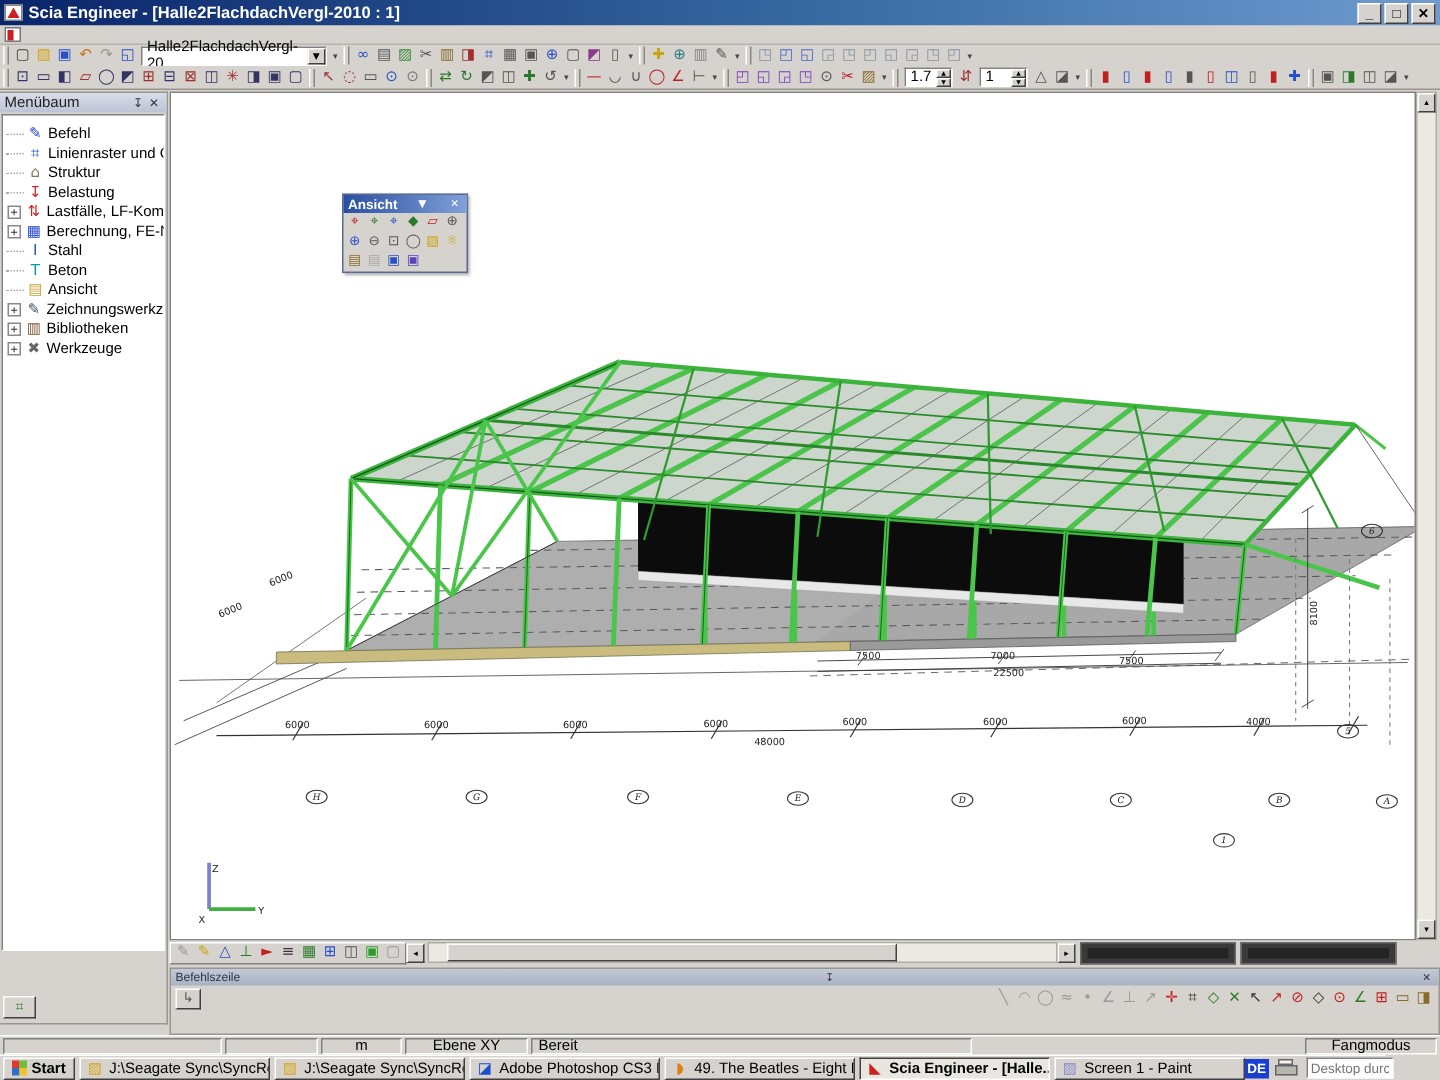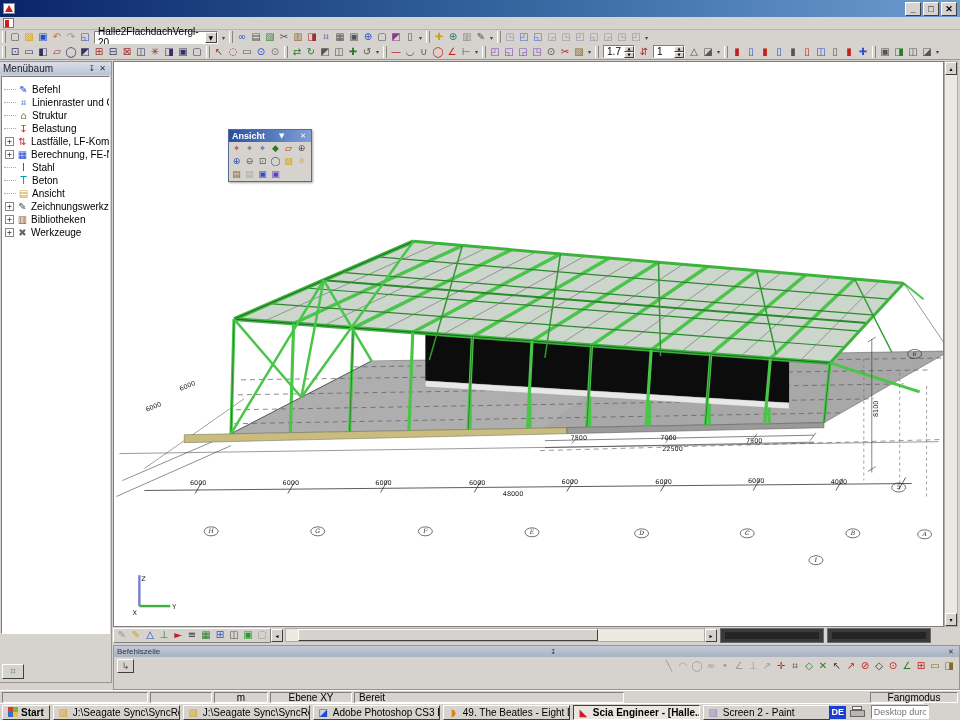--- a/index.html
+++ b/index.html
@@ -124,20 +124,21 @@
 </style>
 </head>
 <body>
 
 <div id="app">
 
   <div id="titlebar" class="abs">
     <span class="applogo">
         <i></i>
       </span>
+    <span>Scia Engineer - [Halle2FlachdachVergl-2010 : 1]</span>
     <span class="capbtns">
       <span class="capbtn">_</span>
       <span class="capbtn">□</span>
       <span class="capbtn">✕</span>
     </span>
   </div>
 
   <div id="menubar" class="abs">
     <span class="childico">
         <i></i>
@@ -565,21 +566,21 @@
           <span class="ti" style="color: rgb(138, 106, 42);">◨</span>
         </span>
     </div>
   </div>
 
   <div id="statusbar" class="abs">
     <span class="scell" style="width:146px;"></span>
     <span class="scell" style="width:62px;"></span>
     <span class="scell" style="width:54px;">m</span>
     <span class="scell" style="width:82px;">Ebene XY</span>
-    <span class="scell" style="width:270px;justify-content:flex-start;">Bereit</span>
+    <span class="scell" style="width:294px;justify-content:flex-start;">Bereit</span>
     <span class="scell" style="margin-left:auto;width:88px;margin-right:2px;">Fangmodus</span>
   </div>
 
   <div id="taskbar" class="abs">
     <span id="startbtn">
       <span class="flag">
           <i></i>
           <i></i>
           <i></i>
           <i></i>
@@ -602,21 +603,21 @@
         <span class="task">
           <span class="tico" style="color: rgb(224, 128, 16);">◗</span>
           <span>49. The Beatles - Eight D...</span>
         </span>
         <span class="task active">
           <span class="tico" style="color: rgb(204, 32, 32);">◣</span>
           <span>Scia Engineer - [Halle...</span>
         </span>
         <span class="task">
           <span class="tico" style="color: rgb(136, 136, 204);">▨</span>
-          <span>Screen 2 - Paint</span>
+          <span>Screen 1 - Paint</span>
         </span>
       </span>
     <span id="tray">
       <span id="langbadge">DE</span>
       <span id="printerico">
           <i></i>
           <b></b>
         </span>
       <input id="searchbox" readonly="" placeholder="Desktop durchsuch..." style="">
     </span>

